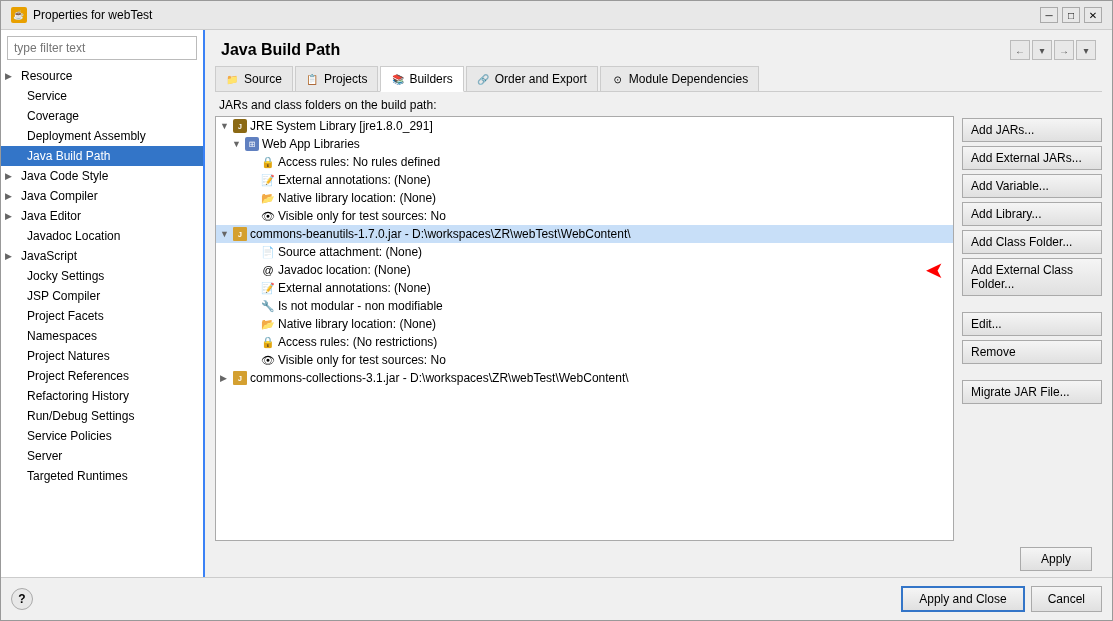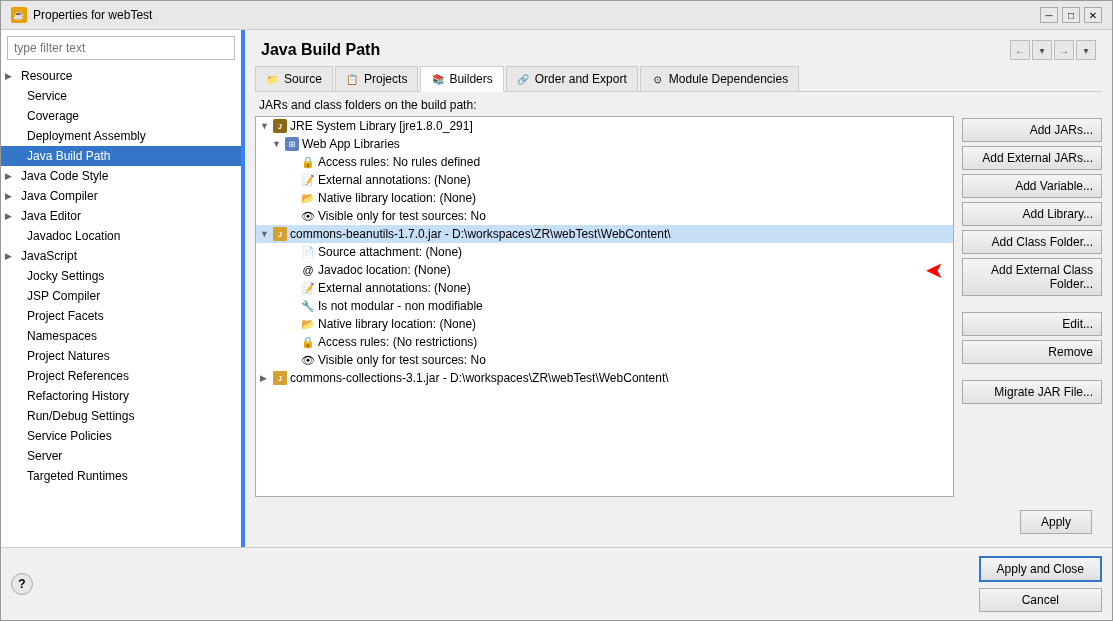--- a/index.html
+++ b/index.html
@@ -66,23 +66,23 @@
     }
 
     .content-area {
       display: flex;
       flex: 1;
       overflow: hidden;
     }
 
     
     .sidebar {
-      width: 244px;
+      width: 204px;
       background: #fff;
-      border-right: 4px solid #3b82f6;
+      border-right: 2px solid #3b82f6;
       display: flex;
       flex-direction: column;
       overflow: hidden;
     }
 
     .filter-input {
       margin: 6px;
       padding: 4px 6px;
       border: 1px solid #bbb;
       font-size: 12px;
@@ -261,30 +261,30 @@
       gap: 4px;
       padding-top: 2px;
     }
 
     .action-btn {
       padding: 4px 8px;
       border: 1px solid #aaa;
       background: linear-gradient(to bottom, #f5f5f5, #e0e0e0);
       cursor: pointer;
       font-size: 12px;
-      text-align: right;
+      text-align: left;
       color: #000;
     }
     .action-btn:disabled, .action-btn.disabled { color: #aaa; background: #e8e8e8; }
 
     .btn-spacer { height: 8px; }
 
     
     .bottom-area {
-      padding: 13px 10px;
+      padding: 6px 10px;
       display: flex;
       justify-content: flex-end;
       align-items: center;
     }
 
     .apply-btn {
       padding: 4px 20px;
       border: 1px solid #aaa;
       background: linear-gradient(to bottom, #f5f5f5, #e0e0e0);
       cursor: pointer;
@@ -297,21 +297,20 @@
       border-top: 1px solid #ccc;
       background: #f0f0f0;
       display: flex;
       align-items: center;
       justify-content: space-between;
     }
 
     .footer-right {
       display: flex;
       gap: 6px;
-      flex-direction: column;
     }
 
     .footer-btn {
       padding: 4px 16px;
       border: 1px solid #aaa;
       background: linear-gradient(to bottom, #f5f5f5, #e0e0e0);
       cursor: pointer;
       font-size: 12px;
     }
 

